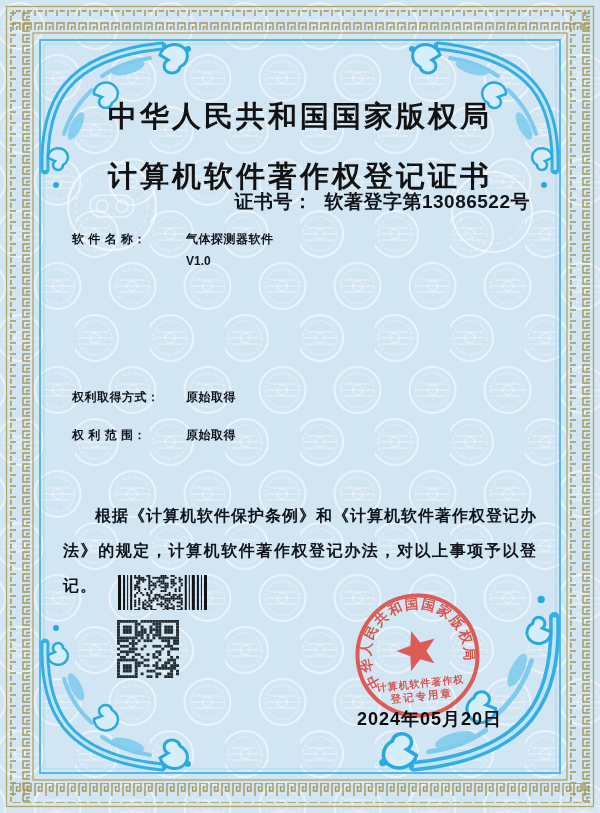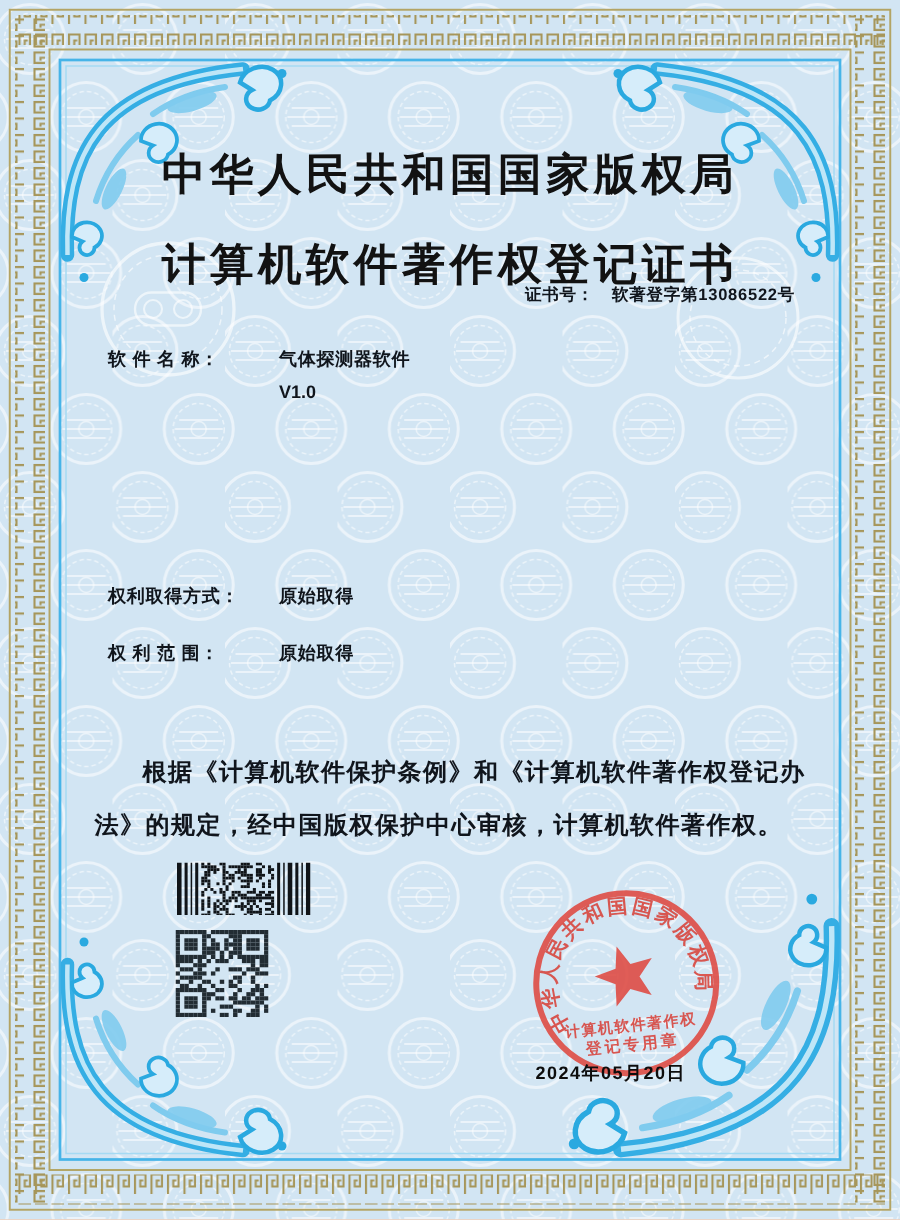--- a/index.html
+++ b/index.html
@@ -3,30 +3,30 @@
 <meta charset="utf-8">
 <style>
   html,body{margin:0;padding:0;}
   body{width:600px;height:813px;font-family:"Liberation Sans",sans-serif;}
   .page{position:relative;width:600px;height:813px;background:#f97316;overflow:hidden;}
   svg.layer{position:absolute;left:0;top:0;width:600px;height:813px;pointer-events:none;}
   .title{position:absolute;left:0;width:600px;text-align:center;color:#121212;
          font-family:"Liberation Serif",serif;font-weight:700;font-size:29px;letter-spacing:3px;}
   .title.l1{top:97px;}
   .title.l2{top:157px;}
-  .certno{position:absolute;top:189px;right:70px;font-size:11px;font-weight:700;color:#10151c;letter-spacing:0.5px;}
+  .certno{position:absolute;top:189px;right:70px;font-size:19px;font-weight:700;color:#10151c;letter-spacing:0.5px;}
   .certno .gap{display:inline-block;width:12px;}
   .row{position:absolute;left:72px;font-size:12px;font-weight:700;color:#10151c;white-space:nowrap;}
   .row .label{display:inline-block;min-width:114px;letter-spacing:0.5px;}
   .row .value{letter-spacing:0.5px;}
   .r1{top:231px;} .r1b{top:254px;left:186px;} .r2{top:295px;}
   .r3{top:389px;} .r4{top:427px;} .r5{top:461px;}
   .para{position:absolute;left:63px;top:498px;width:474px;font-size:16px;line-height:35px;
         font-weight:700;color:#10151c;text-align:justify;text-indent:2em;letter-spacing:1px;}
-  .date{position:absolute;left:357px;top:707px;font-size:12px;font-weight:700;color:#0d0d0d;letter-spacing:1px;}
+  .date{position:absolute;left:357px;top:707px;font-size:18px;font-weight:700;color:#0d0d0d;letter-spacing:1px;}
   #barcode-svg{position:absolute;left:118px;top:575px;}
   #qr-svg{position:absolute;left:117px;top:620px;}
   #seal-svg{position:absolute;left:345px;top:583px;}
 </style>
 </head>
 <body>
 
 <div class="page">
 
   <svg class="layer" viewBox="0 0 600 813">
@@ -104,21 +104,21 @@
     <span class="label">软 件 名 称：</span><span class="value">气体探测器软件</span>
   </div>
   <div class="row r1b">V1.0</div>
   <div class="row r3">
     <span class="label">权利取得方式：</span><span class="value">原始取得</span>
   </div>
   <div class="row r4">
     <span class="label">权 利 范 围：</span><span class="value">原始取得</span>
   </div>
 
-  <div class="para">根据《计算机软件保护条例》和《计算机软件著作权登记办法》的规定，经中国版权保护中心审核，计算机软件著作权。</div>
+  <div class="para">根据《计算机软件保护条例》和《计算机软件著作权登记办法》的规定，计算机软件著作权登记办法，对以上事项予以登记。</div>
 
   <svg id="barcode-svg" width="89" height="35" viewBox="0 0 88 37" preserveAspectRatio="none">
       <rect x="0" y="0" width="3" height="37" fill="#101418"></rect>
       <rect x="5" y="0" width="2" height="37" fill="#101418"></rect>
       <rect x="9" y="0" width="1" height="37" fill="#101418"></rect>
       <rect x="12" y="0" width="2" height="37" fill="#101418"></rect>
       <rect x="66" y="0" width="2" height="37" fill="#101418"></rect>
       <rect x="70" y="0" width="1" height="37" fill="#101418"></rect>
       <rect x="73" y="0" width="3" height="37" fill="#101418"></rect>
       <rect x="78" y="0" width="2" height="37" fill="#101418"></rect>

